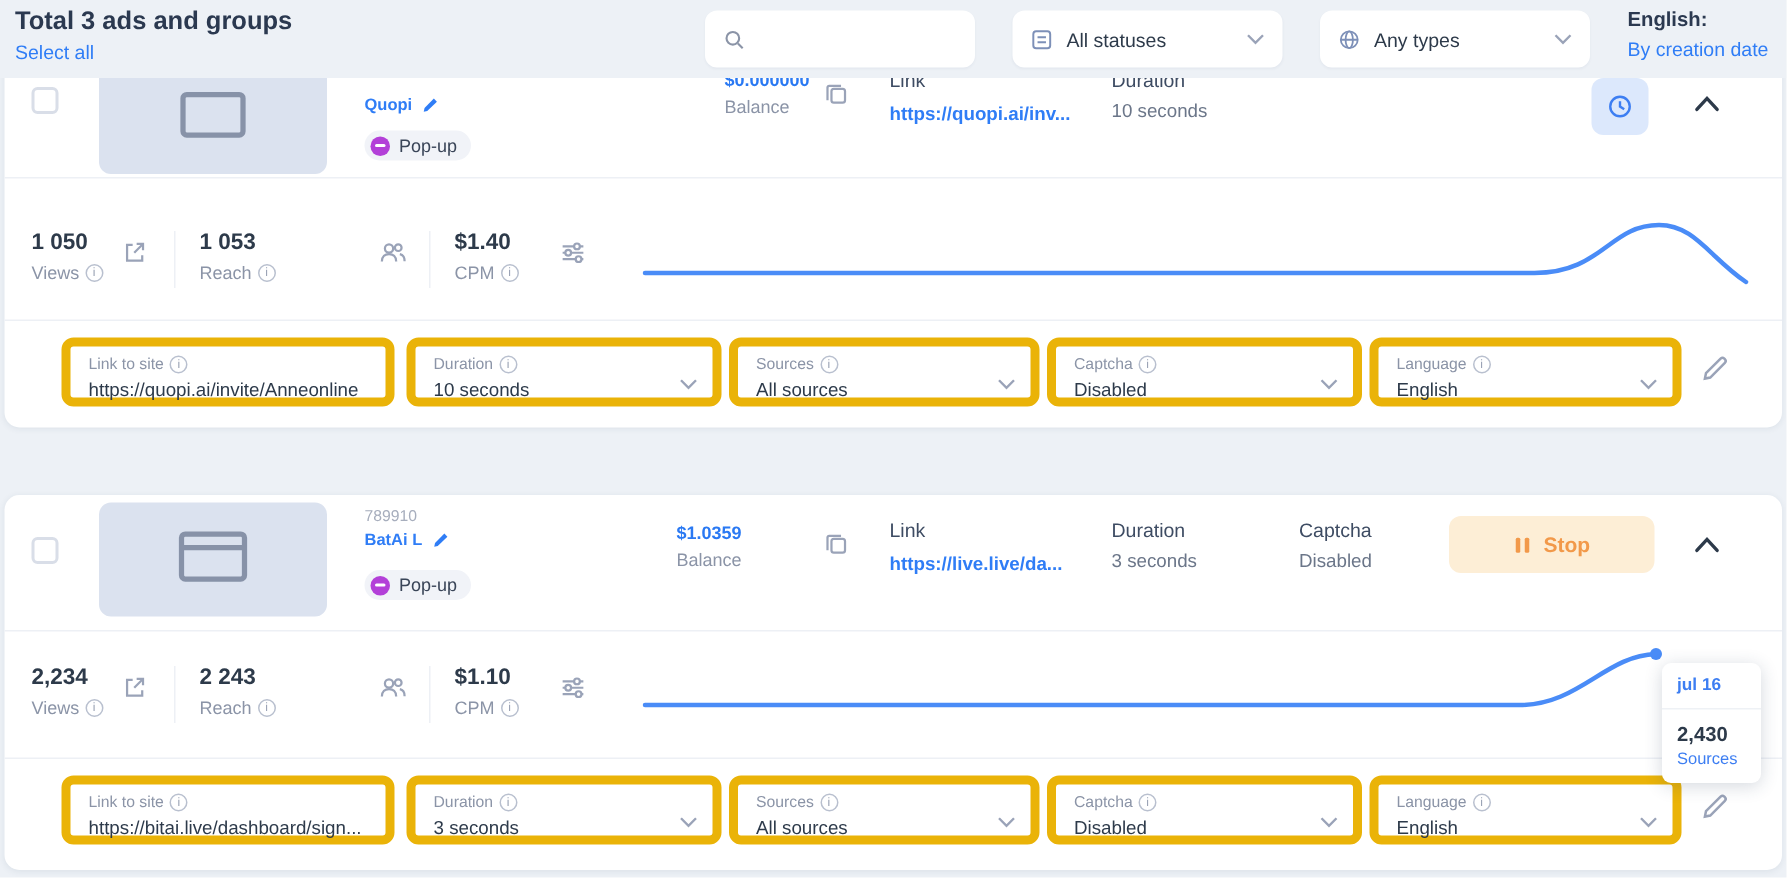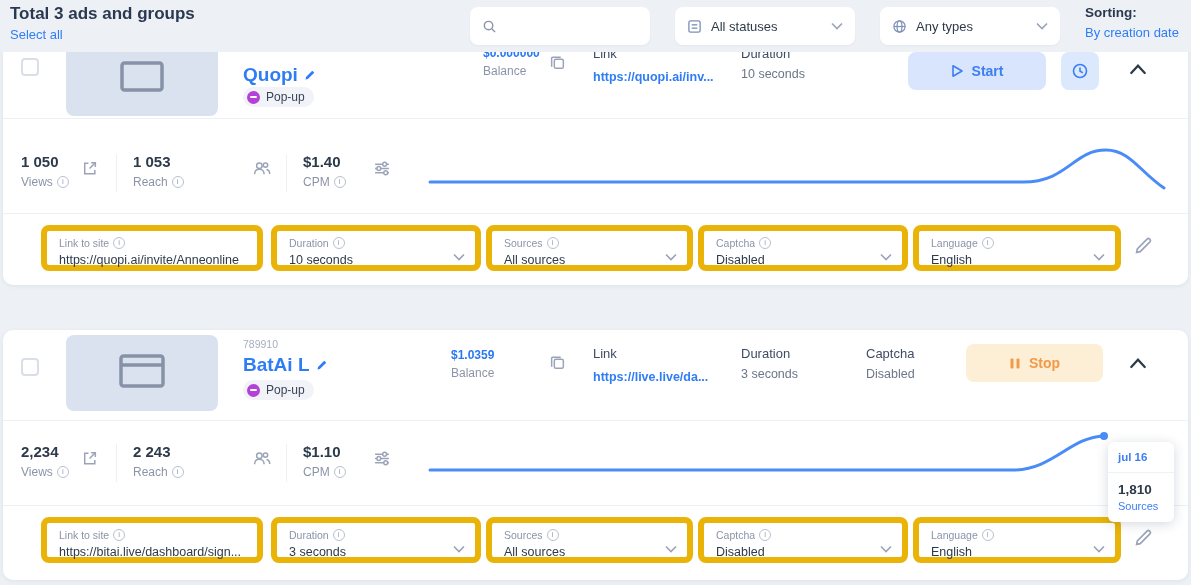--- a/index.html
+++ b/index.html
@@ -28,21 +28,21 @@
   #card-1 { top:-30px; height:315px; }
   #card-2 { top:330px; height:250px; }
   .divider { position:absolute; left:0; right:0; height:1px; background:#edf0f5; }
   .vsep { width:1px; height:38px; background:#edf0f5; }
 
   .checkbox { width:18px; height:18px; border:2px solid #d9dee8; border-radius:4px; background:#fff; }
   .thumb { width:152px; background:#dbe2ef; border-radius:8px; display:flex; align-items:center;
            justify-content:center; color:#8792a8; }
   .ad-id { font-size:10.5px; color:#a7aebd; }
   .name-row { display:flex; align-items:center; gap:6px; color:#2f7df6; }
-  .ad-name { font-size:19px; font-weight:bold; color:#2f7df6; }
+  .ad-name { font-size:11px; font-weight:bold; color:#2f7df6; }
   .badge { height:20px; display:inline-flex; align-items:center; gap:6px; background:#f1f3f8;
            border-radius:10px; padding:0 9px 0 4px; font-size:12px; color:#3a4558; }
   .badge-dot { width:13px; height:13px; border-radius:50%; background:#b340d8; position:relative; display:inline-block; }
   .badge-dot::after { content:""; position:absolute; left:3px; top:5.5px; width:7px; height:2px; background:#fff; border-radius:1px; }
 
   .balance-val { font-size:12px; font-weight:bold; color:#2a79f3; }
   .sub { font-size:12px; color:#8b94a7; margin-top:4px; }
   .col .collabel { font-size:13px; color:#3e4c63; margin-bottom:6px; }
   .col .colval { font-size:12.5px; color:#6b7689; }
   .link.sm { font-size:12.5px; display:inline-block;font-weight:bold; }
@@ -119,28 +119,20 @@
     <div class="col abs" style="left:590px;top:76px">
       <div class="collabel">Link</div>
       <a href="#" class="link sm">https://quopi.ai/inv...</a>
     </div>
 
     <div class="col abs" style="left:738px;top:76px">
       <div class="collabel">Duration</div>
       <div class="colval">10 seconds</div>
     </div>
 
-    <button class="btn-main btn-start abs" style="left:905px;top:82px">
-      <span style="display:flex">
-        <svg width="13" height="14" viewBox="0 0 13 14" fill="none" stroke="currentColor" stroke-width="1.6" stroke-linejoin="round">
-            <path d="M2 1.8 L11 7 L2 12.2 Z"></path>
-          </svg>
-      </span>
-      <span>Start</span>
-    </button>
 
     <button class="btn-clock abs" style="left:1058px;top:82px">
       <span style="display:flex">
         <svg width="18" height="18" viewBox="0 0 18 18" fill="none" stroke="currentColor" stroke-width="1.6">
             <circle cx="9" cy="9" r="6.5"></circle>
             <path d="M9 5.5 V9 L11.8 10.8"></path>
           </svg>
       </span>
     </button>
 
@@ -389,21 +381,21 @@
         </svg>
     </button>
 
     <svg class="chart abs" style="left:425px;top:100px" width="690" height="66" viewBox="0 0 690 66">
       <path d="M2 40 H585 C 625 40 642 7 676 6" fill="none" stroke="#4a8cf7" stroke-width="3" stroke-linecap="round"></path>
       <circle cx="676" cy="6" r="4" fill="#4a8cf7"></circle>
     </svg>
 
     <div class="tooltip abs" style="left:1105px;top:112px">
       <div class="tt-date">jul 16</div>
-      <div class="tt-val">1,810</div>
+      <div class="tt-val">2,430</div>
       <div class="tt-label">Sources</div>
     </div>
 
     <div class="divider" style="top:175px"></div>
 
     <div class="field abs" style="left:38px;top:187px;width:222px">
       <div class="flabel">
           <span>Link to site</span>
           <span class="info"></span>
         </div>
@@ -495,17 +487,17 @@
           </svg>
       </span>
       <span class="cval">All statuses</span>
       <span class="chev">
         <svg width="12" height="8" viewBox="0 0 12 8" fill="none" stroke="currentColor" stroke-width="1.6">
             <polyline points="1,1.5 6,6.5 11,1.5"></polyline>
           </svg>
       </span>
     </div>
 
-    <div class="abs sorting-label" style="left:1085px;top:5px">Sorting:</div>
+    <div class="abs sorting-label" style="left:1085px;top:5px">English:</div>
     <a href="#" class="abs link" style="left:1085px;top:25px;font-size:13px">By creation date</a>
   </div>
 
 </div>
 
 </body></html>

